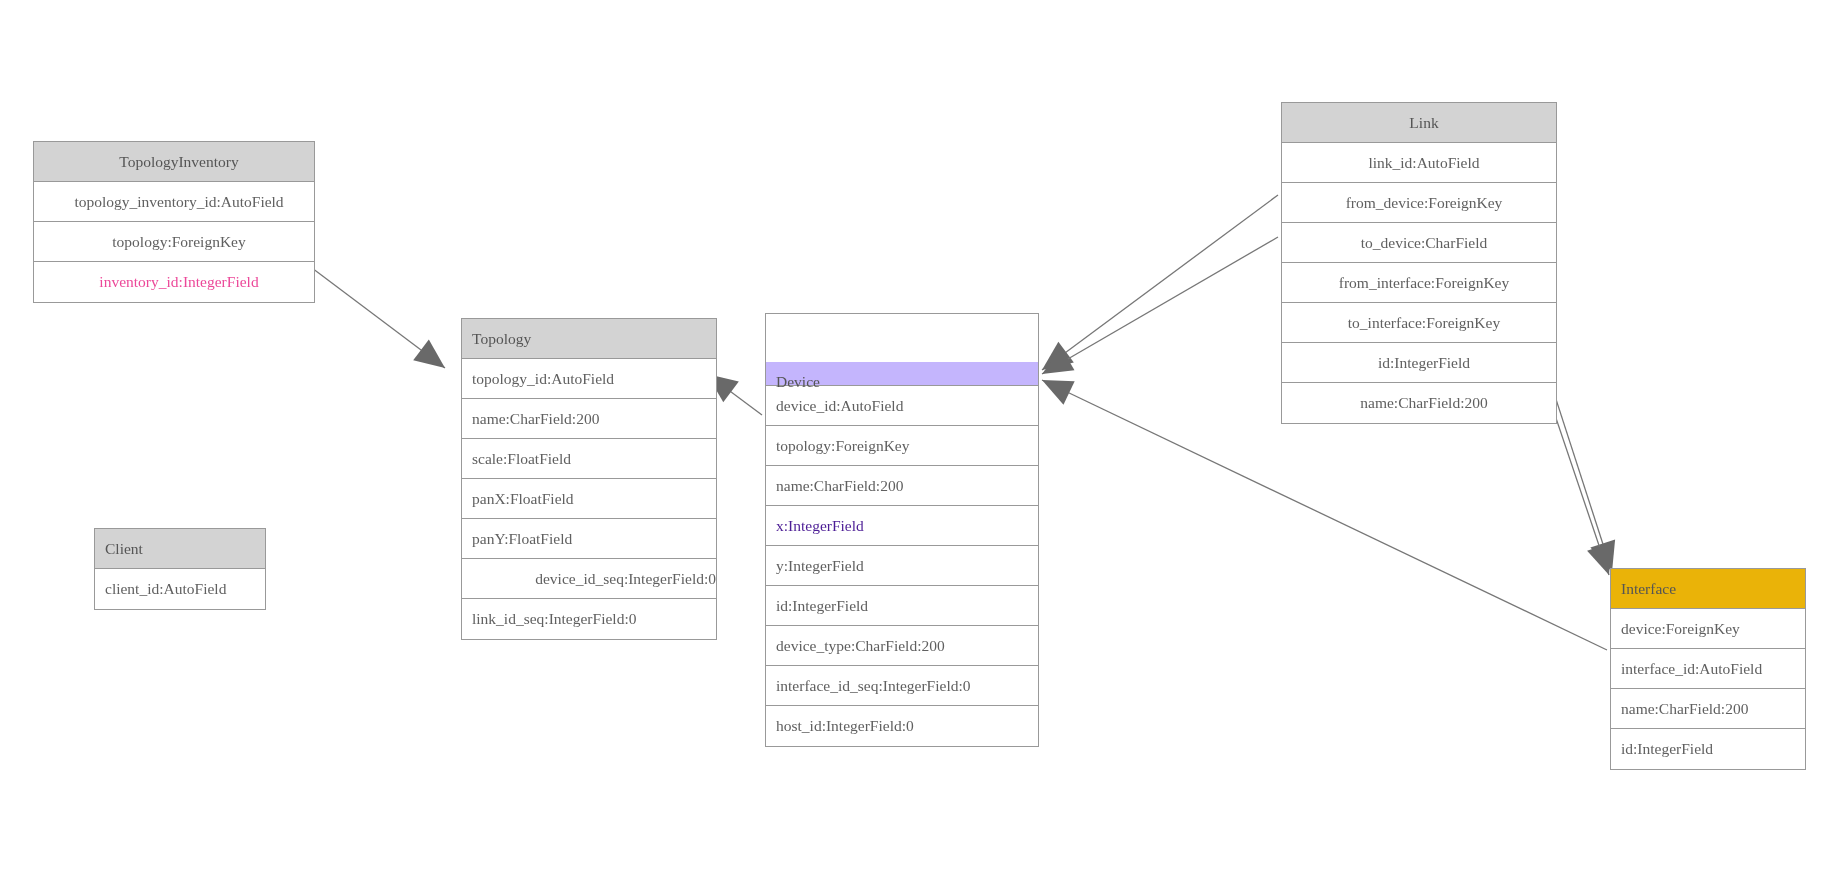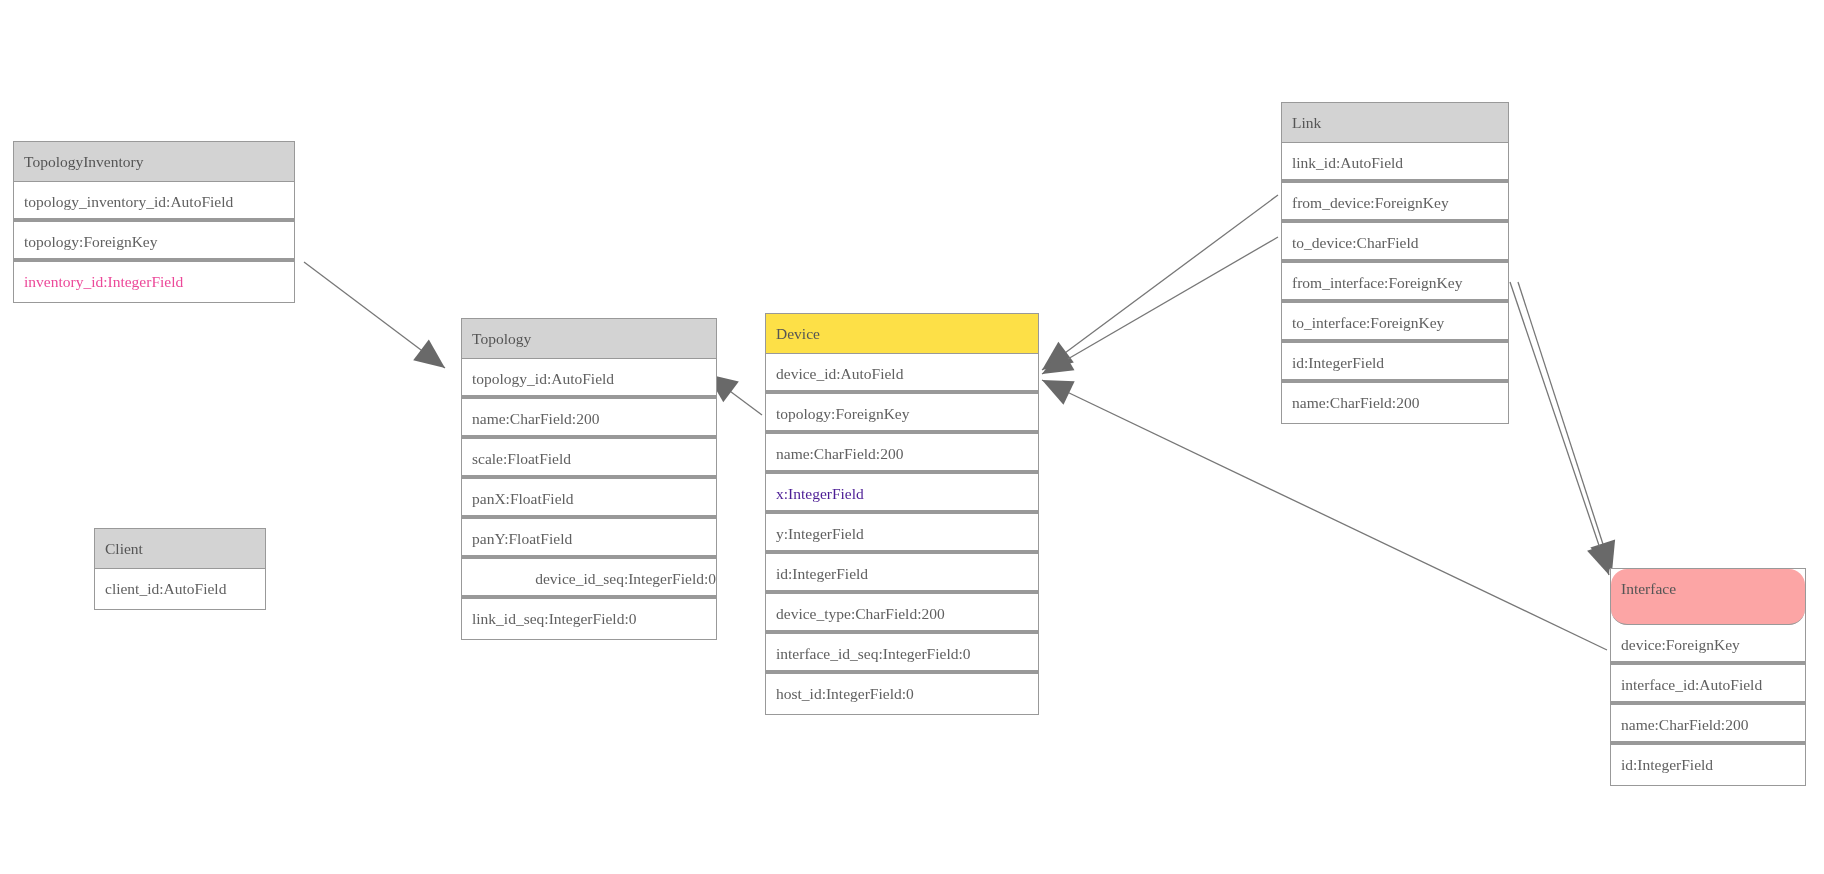--- a/index.html
+++ b/index.html
@@ -38,21 +38,21 @@
     background: #d3d3d3;
     border-bottom: 1px solid #999999;
     color: #555555;
     font-size: 15.5px;
     line-height: 1;
     padding: 11px 0 11px 10px;
     white-space: nowrap;
   }
   .entity-row {
     box-sizing: border-box;
-    border-bottom: 4px solid #1d4ed8;
+    border-bottom: 1px solid #1d4ed8;
     background: #ffffff;
     color: #606060;
     font-size: 15.5px;
     line-height: 1;
     padding: 11px 0 11px 10px;
     white-space: nowrap;
   }
   .entity-row:last-child {
     border-bottom: none;
   }
@@ -87,64 +87,64 @@
         <line x1="1518" y1="282" x2="1612" y2="572" stroke="#777777" stroke-width="1.3"></line>
         <polygon points="1612,572 1590.3830993574704,547.4702301965347 1615.116245160911,539.4532794878332" fill="#696969"></polygon>
       </g>
       <g>
         <line x1="1510" y1="282" x2="1609" y2="575" stroke="#777777" stroke-width="1.3"></line>
         <polygon points="1609,575 1587.0808783624616,550.7399071180923 1611.712810599483,542.4171723349348" fill="#696969"></polygon>
       </g>
     </svg>
 
   <div id="entities-layer">
-      <div class="entity" style="left: 13px; top: 141px; width: 282px; border-color: rgb(153, 153, 153);">
+      <div class="entity" style="left: 33px; top: 141px; width: 282px; border-color: rgb(153, 153, 153); text-align: center;">
         <div class="entity-header" style="background: rgb(211, 211, 211); border-bottom-color: rgb(153, 153, 153); height: 40px; line-height: 18px;">TopologyInventory</div>
         <div class="entity-row" style="border-bottom-color: rgb(153, 153, 153); color: rgb(96, 96, 96); height: 40px; line-height: 18px;">topology_inventory_id:AutoField</div>
         <div class="entity-row" style="border-bottom-color: rgb(153, 153, 153); color: rgb(96, 96, 96); height: 40px; line-height: 18px;">topology:ForeignKey</div>
         <div class="entity-row" style="border-bottom-color: rgb(153, 153, 153); color: #ec4899; height: 40px; line-height: 18px;">inventory_id:IntegerField</div>
       </div>
       <div class="entity" style="left: 94px; top: 528px; width: 172px; border-color: rgb(153, 153, 153);">
         <div class="entity-header" style="background: rgb(211, 211, 211); border-bottom-color: rgb(153, 153, 153); height: 40px; line-height: 18px;">Client</div>
         <div class="entity-row" style="border-bottom-color: rgb(153, 153, 153); color: rgb(96, 96, 96); height: 40px; line-height: 18px;">client_id:AutoField</div>
       </div>
       <div class="entity" style="left: 448px; top: 318px; width: 256px; border-color: rgb(153, 153, 153); margin-left: 13px;">
         <div class="entity-header" style="background: rgb(211, 211, 211); border-bottom-color: rgb(153, 153, 153); height: 40px; line-height: 18px;">Topology</div>
         <div class="entity-row" style="border-bottom-color: rgb(153, 153, 153); color: rgb(96, 96, 96); height: 40px; line-height: 18px;">topology_id:AutoField</div>
         <div class="entity-row" style="border-bottom-color: rgb(153, 153, 153); color: rgb(96, 96, 96); height: 40px; line-height: 18px;">name:CharField:200</div>
         <div class="entity-row" style="border-bottom-color: rgb(153, 153, 153); color: rgb(96, 96, 96); height: 40px; line-height: 18px;">scale:FloatField</div>
         <div class="entity-row" style="border-bottom-color: rgb(153, 153, 153); color: rgb(96, 96, 96); height: 40px; line-height: 18px;">panX:FloatField</div>
         <div class="entity-row" style="border-bottom-color: rgb(153, 153, 153); color: rgb(96, 96, 96); height: 40px; line-height: 18px;">panY:FloatField</div>
         <div class="entity-row" style="border-bottom-color: rgb(153, 153, 153); color: rgb(96, 96, 96); height: 40px; line-height: 18px; text-align: right;">device_id_seq:IntegerField:0</div>
         <div class="entity-row" style="border-bottom-color: rgb(153, 153, 153); color: rgb(96, 96, 96); height: 40px; line-height: 18px;">link_id_seq:IntegerField:0</div>
       </div>
       <div class="entity" style="left: 765px; top: 313px; width: 274px; border-color: rgb(153, 153, 153);">
-        <div class="entity-header" style="background: #fde047; border-bottom-color: rgb(153, 153, 153); height: 40px; line-height: 18px;">Device</div>
+        <div class="entity-header" style="background: #c4b5fd; border-bottom-color: rgb(153, 153, 153); height: 24px; line-height: 18px; margin-top: 48px;">Device</div>
         <div class="entity-row" style="border-bottom-color: rgb(153, 153, 153); color: rgb(96, 96, 96); height: 40px; line-height: 18px;">device_id:AutoField</div>
         <div class="entity-row" style="border-bottom-color: rgb(153, 153, 153); color: rgb(96, 96, 96); height: 40px; line-height: 18px;">topology:ForeignKey</div>
         <div class="entity-row" style="border-bottom-color: rgb(153, 153, 153); color: rgb(96, 96, 96); height: 40px; line-height: 18px;">name:CharField:200</div>
         <div class="entity-row" style="border-bottom-color: rgb(153, 153, 153); color: #4c1d95; height: 40px; line-height: 18px;">x:IntegerField</div>
         <div class="entity-row" style="border-bottom-color: rgb(153, 153, 153); color: rgb(96, 96, 96); height: 40px; line-height: 18px;">y:IntegerField</div>
         <div class="entity-row" style="border-bottom-color: rgb(153, 153, 153); color: rgb(96, 96, 96); height: 40px; line-height: 18px;">id:IntegerField</div>
         <div class="entity-row" style="border-bottom-color: rgb(153, 153, 153); color: rgb(96, 96, 96); height: 40px; line-height: 18px;">device_type:CharField:200</div>
         <div class="entity-row" style="border-bottom-color: rgb(153, 153, 153); color: rgb(96, 96, 96); height: 40px; line-height: 18px; font-family: Liberation Serif, serif;">interface_id_seq:IntegerField:0</div>
         <div class="entity-row" style="border-bottom-color: rgb(153, 153, 153); color: rgb(96, 96, 96); height: 40px; line-height: 18px;">host_id:IntegerField:0</div>
       </div>
-      <div class="entity" style="left: 1281px; top: 102px; width: 228px; border-color: rgb(153, 153, 153);">
+      <div class="entity" style="left: 1281px; top: 102px; width: 276px; border-color: rgb(153, 153, 153); text-align: center;">
         <div class="entity-header" style="background: rgb(211, 211, 211); border-bottom-color: rgb(153, 153, 153); height: 40px; line-height: 18px;">Link</div>
         <div class="entity-row" style="border-bottom-color: rgb(153, 153, 153); color: rgb(96, 96, 96); height: 40px; line-height: 18px;">link_id:AutoField</div>
         <div class="entity-row" style="border-bottom-color: rgb(153, 153, 153); color: rgb(96, 96, 96); height: 40px; line-height: 18px;">from_device:ForeignKey</div>
         <div class="entity-row" style="border-bottom-color: rgb(153, 153, 153); color: rgb(96, 96, 96); height: 40px; line-height: 18px;">to_device:CharField</div>
         <div class="entity-row" style="border-bottom-color: rgb(153, 153, 153); color: rgb(96, 96, 96); height: 40px; line-height: 18px;">from_interface:ForeignKey</div>
         <div class="entity-row" style="border-bottom-color: rgb(153, 153, 153); color: rgb(96, 96, 96); height: 40px; line-height: 18px;">to_interface:ForeignKey</div>
         <div class="entity-row" style="border-bottom-color: rgb(153, 153, 153); color: rgb(96, 96, 96); height: 40px; line-height: 18px;">id:IntegerField</div>
         <div class="entity-row" style="border-bottom-color: rgb(153, 153, 153); color: rgb(96, 96, 96); height: 40px; line-height: 18px;">name:CharField:200</div>
       </div>
       <div class="entity" style="left: 1610px; top: 568px; width: 196px; border-color: rgb(153, 153, 153);">
-        <div class="entity-header" style="background: #fca5a5; border-bottom-color: rgb(153, 153, 153); height: 56px; line-height: 18px; border-radius: 16px;">Interface</div>
+        <div class="entity-header" style="background: #eab308; border-bottom-color: rgb(153, 153, 153); height: 40px; line-height: 18px;">Interface</div>
         <div class="entity-row" style="border-bottom-color: rgb(153, 153, 153); color: rgb(96, 96, 96); height: 40px; line-height: 18px;">device:ForeignKey</div>
         <div class="entity-row" style="border-bottom-color: rgb(153, 153, 153); color: rgb(96, 96, 96); height: 40px; line-height: 18px;">interface_id:AutoField</div>
         <div class="entity-row" style="border-bottom-color: rgb(153, 153, 153); color: rgb(96, 96, 96); height: 40px; line-height: 18px;">name:CharField:200</div>
         <div class="entity-row" style="border-bottom-color: rgb(153, 153, 153); color: rgb(96, 96, 96); height: 40px; line-height: 18px;">id:IntegerField</div>
       </div>
     </div>
 
 </div>
 
 </body></html>

